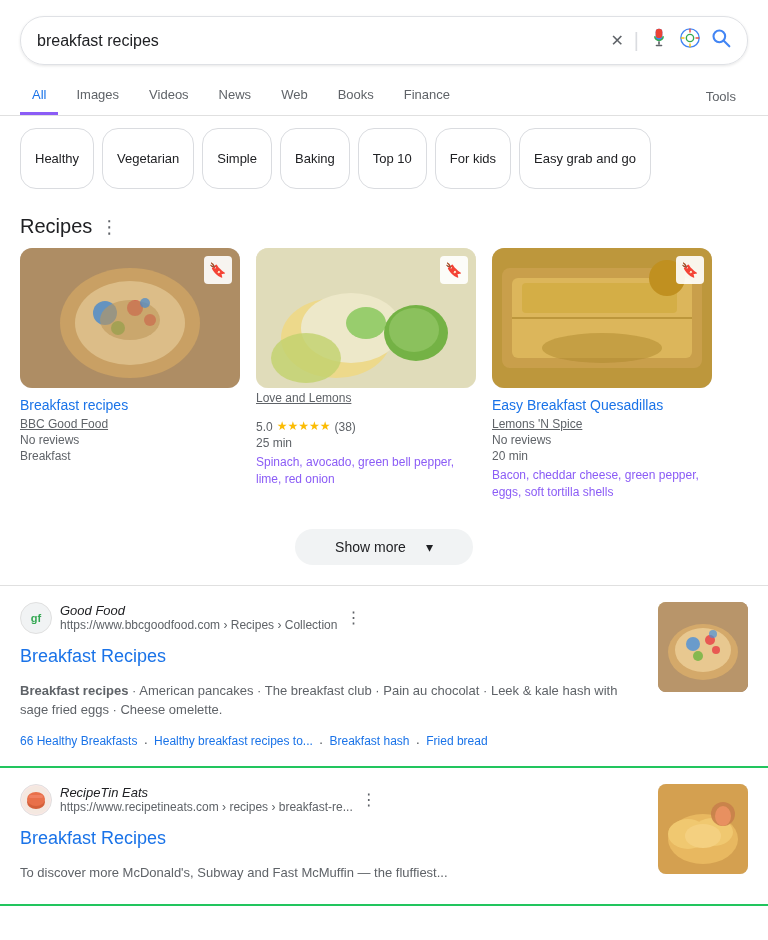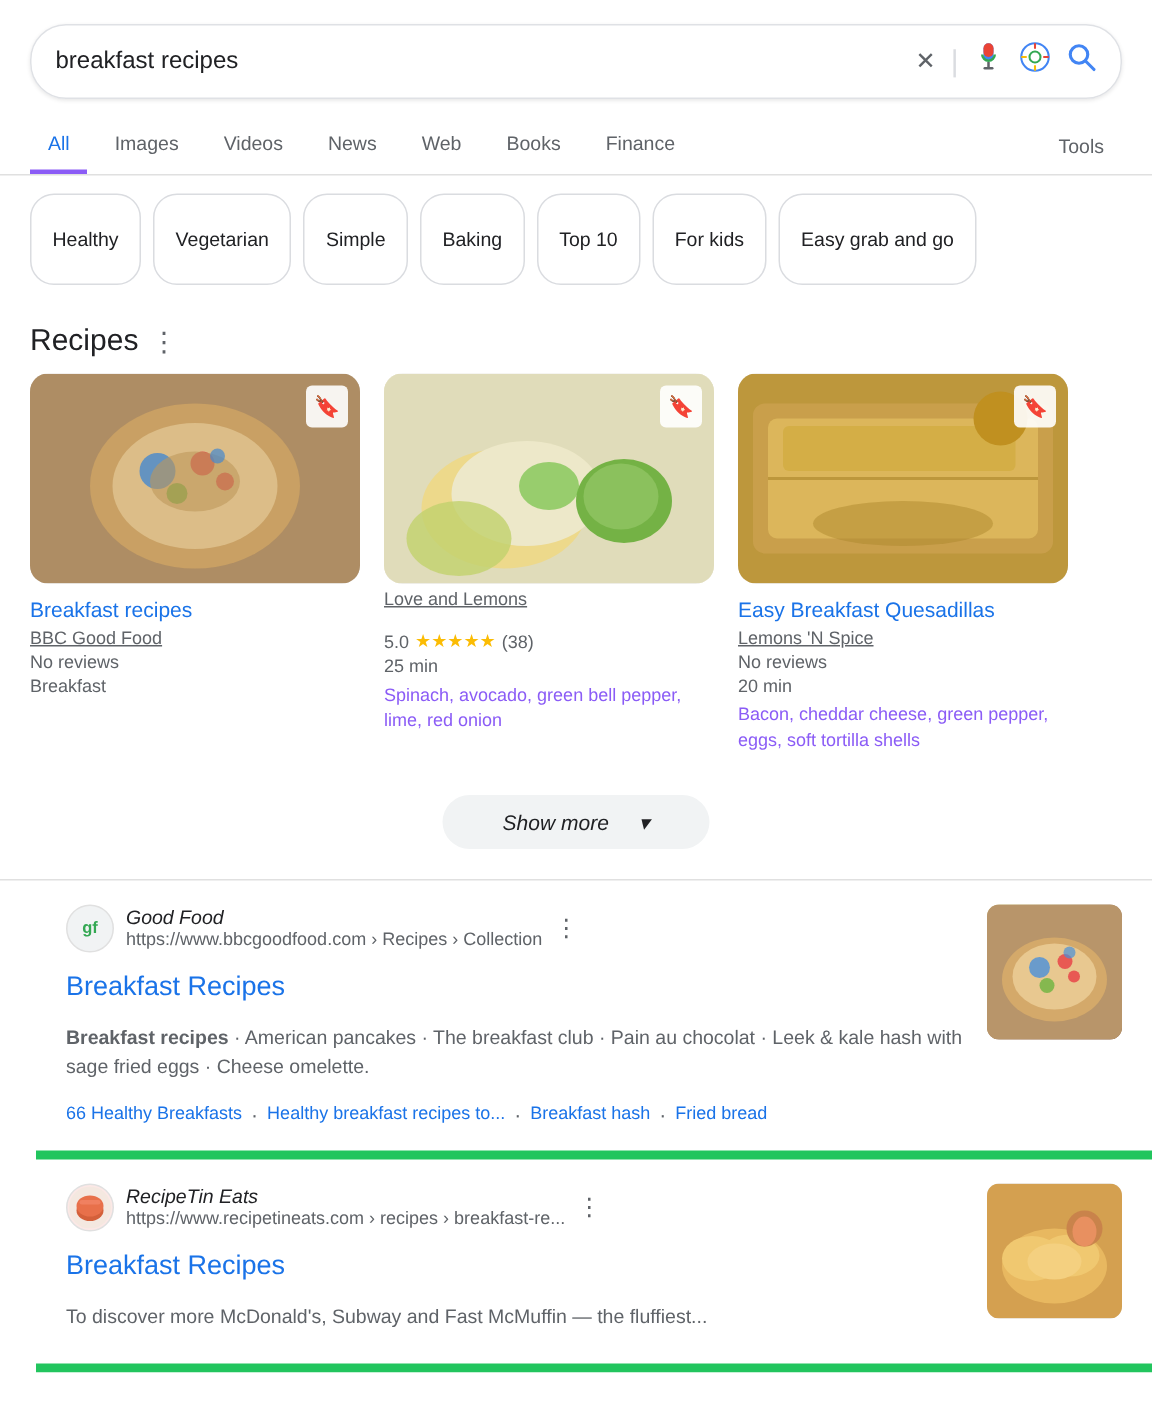--- a/index.html
+++ b/index.html
@@ -49,25 +49,25 @@
     .recipe-source { color: #5f6368; font-size: 12px; margin-top: 3px; text-decoration: underline; }
     .recipe-meta { color: #5f6368; font-size: 12px; margin-top: 2px; }
     .stars { color: #fbbc04; font-size: 12px; }
     .recipe-desc { color: #8b5cf6; font-size: 12px; margin-top: 4px; line-height: 1.4; }
 
     
     .show-more-wrap { display: flex; justify-content: center; padding: 12px 0 20px; border-bottom: 1px solid #e0e0e0; }
     .show-more-btn {
       background: #f1f3f4; border: none; border-radius: 20px;
       padding: 10px 40px; font-size: 14px; color: #202124;
-      cursor: pointer; display: flex; align-items: flex-start; gap: 20px; font-style: italic;
+      cursor: pointer; display: flex; align-items: flex-start; gap: 20px;
     }
 
     
-    .result-item { display: flex; align-items: flex-start; padding: 16px 20px; gap: 12px; border-bottom: 6px solid #22c55e; margin-left: 24px; }
+    .result-item { display: flex; align-items: flex-start; padding: 16px 20px; gap: 12px; border-bottom: 2px solid #22c55e; }
     .result-favicon { width: 36px; height: 36px; border-radius: 50%; background: #f1f3f4; display: flex; align-items: center; justify-content: center; font-size: 11px; font-weight: bold; flex-shrink: 0; }
     .result-site-line { display: flex; align-items: center; gap: 8px; margin-bottom: 4px; }
     .result-site-name { font-size: 13px; color: #202124; font-weight: 500; font-style: italic; }
     .result-url { font-size: 12px; color: #5f6368; }
     .result-more-btn { color: #5f6368; cursor: pointer; font-size: 16px; }
     .result-title { color: #1a73e8; font-size: 18px; font-weight: 500; cursor: pointer; margin-bottom: 6px; }
     .result-snippet { font-size: 13px; color: #5f6368; line-height: 1.5; margin-bottom: 6px; }
     .result-links { display: flex; gap: 6px; flex-wrap: wrap; }
     .result-link { color: #1a73e8; font-size: 12px; text-decoration: none; cursor: pointer; }
     .result-thumb { width: 90px; height: 90px; border-radius: 8px; background: #e0e0e0; flex-shrink: 0; overflow: hidden; }

